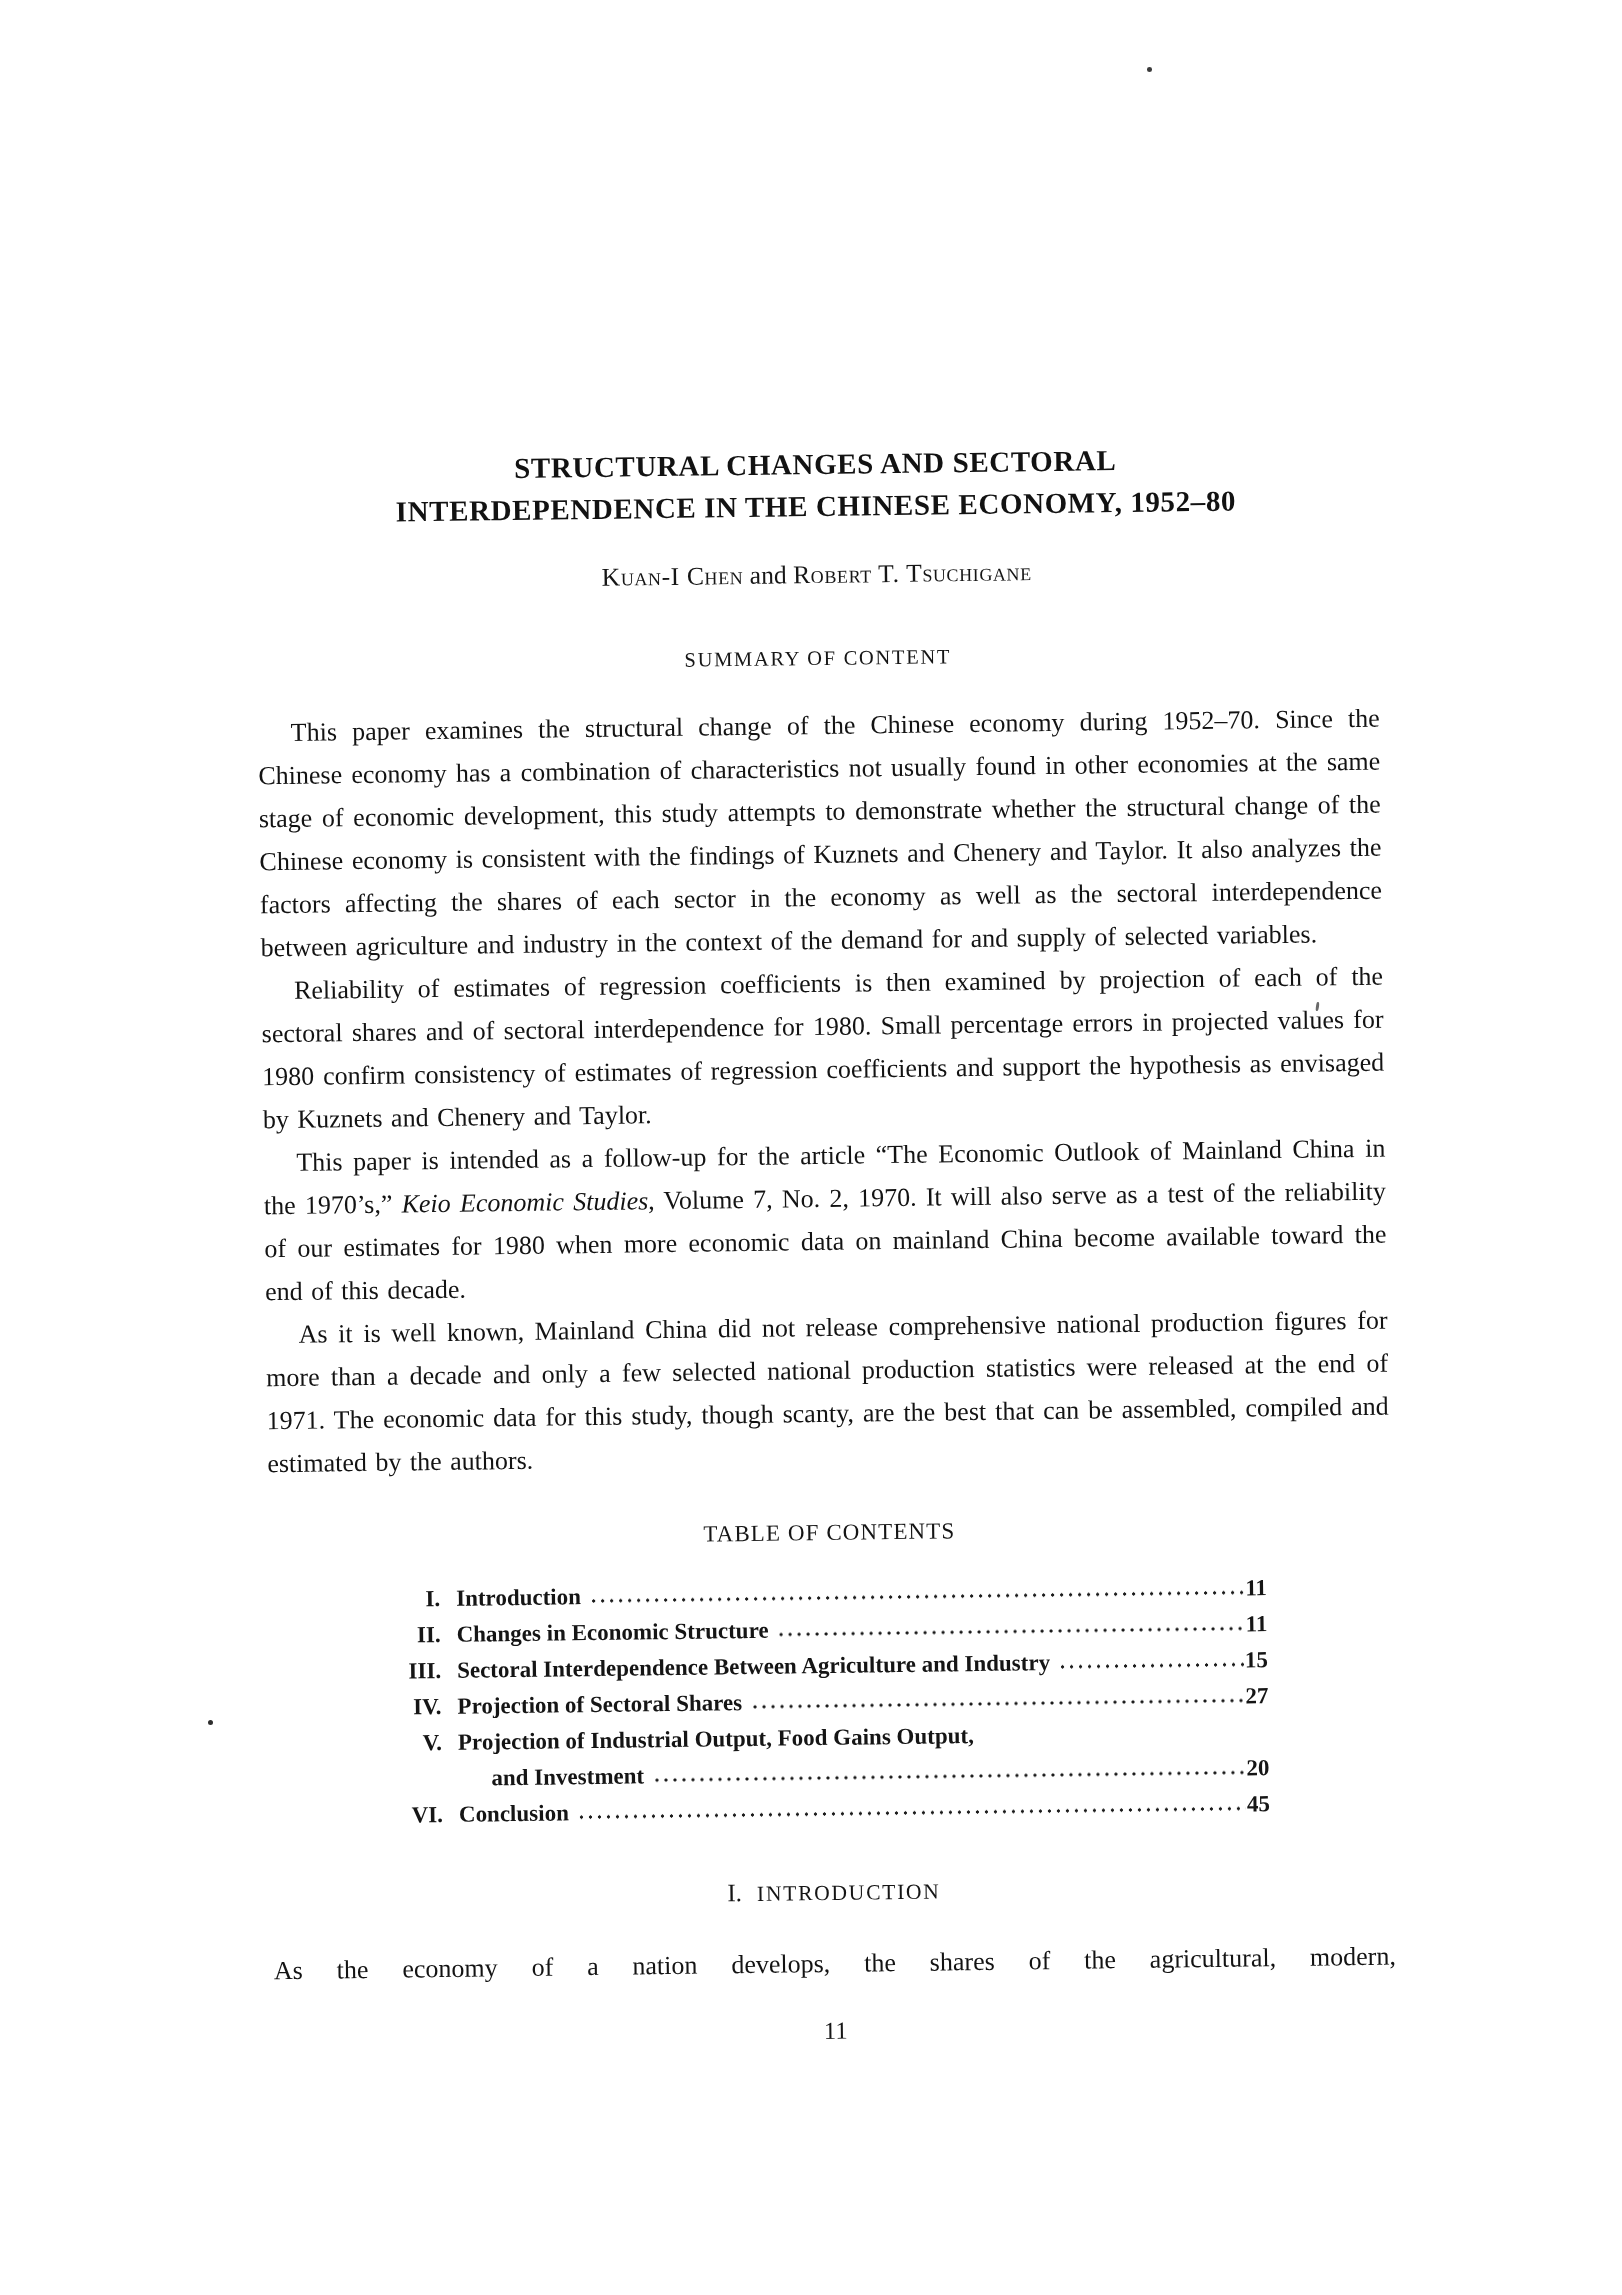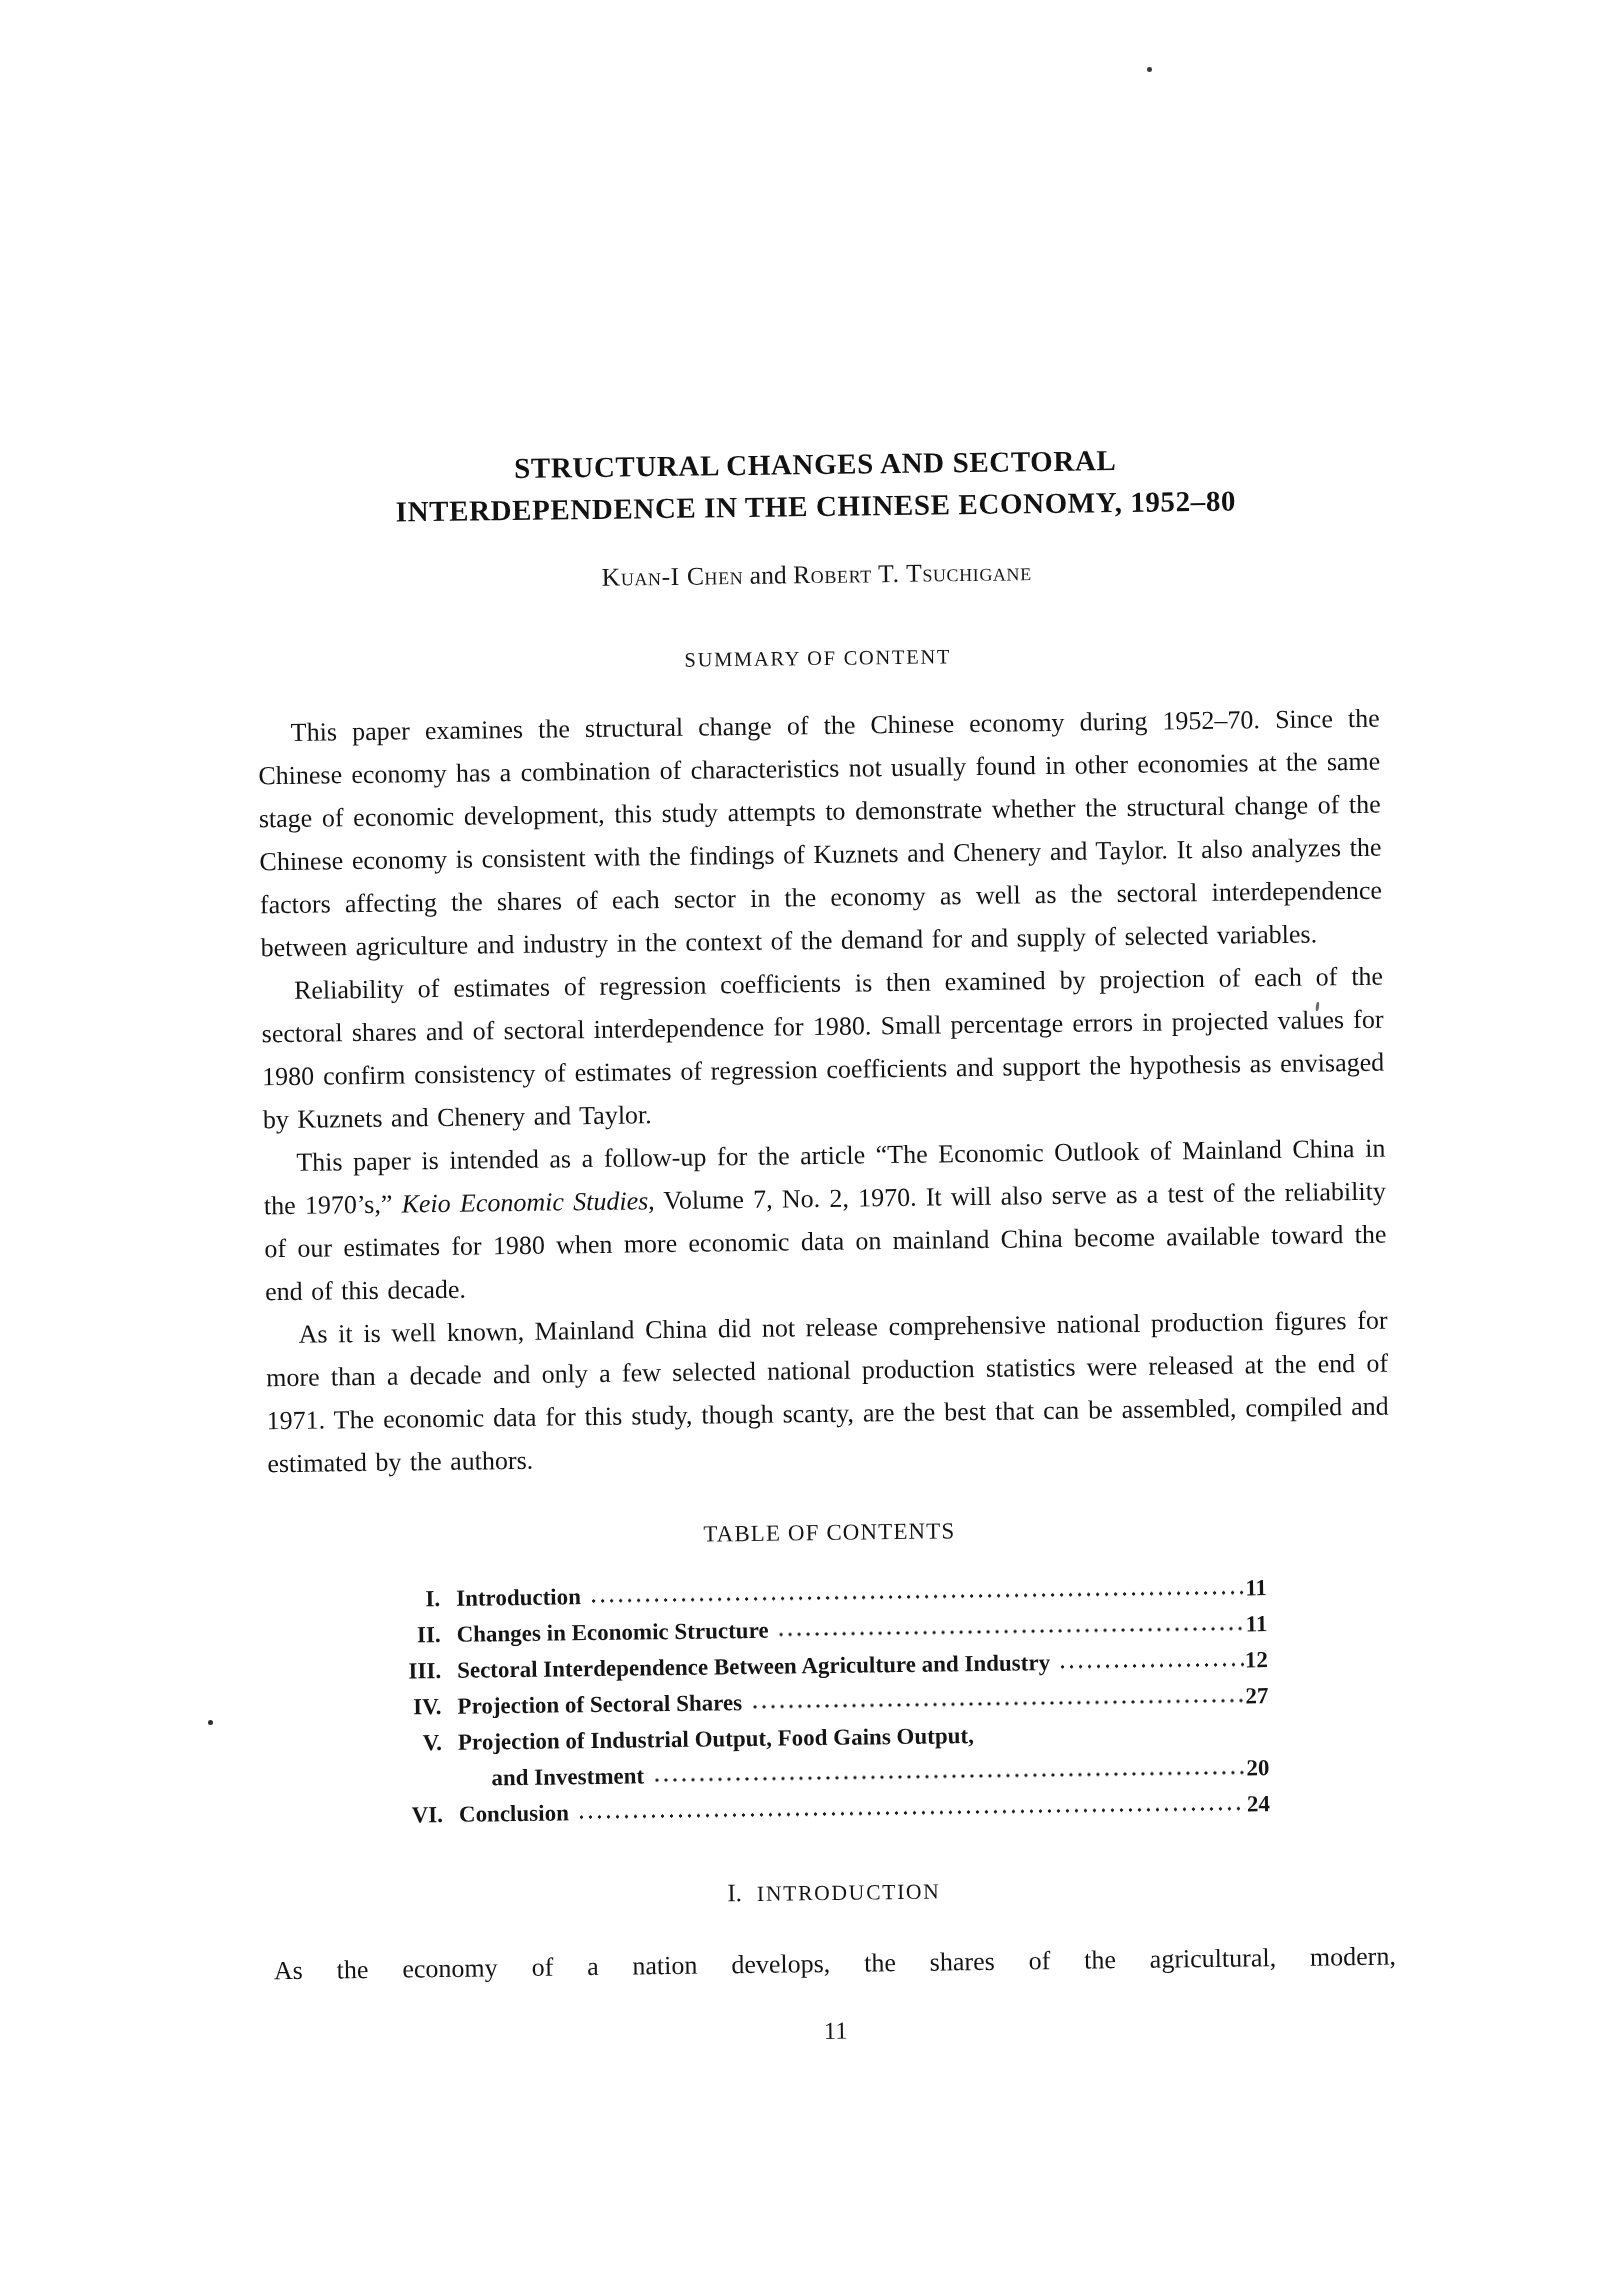--- a/index.html
+++ b/index.html
@@ -179,21 +179,21 @@
       <div class="toc-row">
         <span class="toc-num">II.</span>
         <span class="toc-label">Changes in Economic Structure</span>
         <span class="leader"></span>
         <span class="toc-page">11</span>
       </div>
       <div class="toc-row">
         <span class="toc-num">III.</span>
         <span class="toc-label">Sectoral Interdependence Between Agriculture and Industry</span>
         <span class="leader"></span>
-        <span class="toc-page">12</span>
+        <span class="toc-page">15</span>
       </div>
       <div class="toc-row">
         <span class="toc-num">IV.</span>
         <span class="toc-label">Projection of Sectoral Shares</span>
         <span class="leader"></span>
         <span class="toc-page">27</span>
       </div>
       <div class="toc-row">
         <span class="toc-num">V.</span>
         <span class="toc-label">Projection of Industrial Output, Food Gains Output,</span>
@@ -201,21 +201,21 @@
       <div class="toc-row">
         <span class="toc-num"></span>
         <span class="toc-label-cont">and Investment</span>
         <span class="leader"></span>
         <span class="toc-page">20</span>
       </div>
       <div class="toc-row">
         <span class="toc-num">VI.</span>
         <span class="toc-label">Conclusion</span>
         <span class="leader"></span>
-        <span class="toc-page">24</span>
+        <span class="toc-page">45</span>
       </div>
     </div>
 
     <div class="section-heading">
       <span class="sec-num">I.</span><span class="sec-title">INTRODUCTION</span>
     </div>
 
     <div class="intro-line">As the economy of a nation develops, the shares of the agricultural, modern,</div>
 
     <div class="page-number">11</div>

